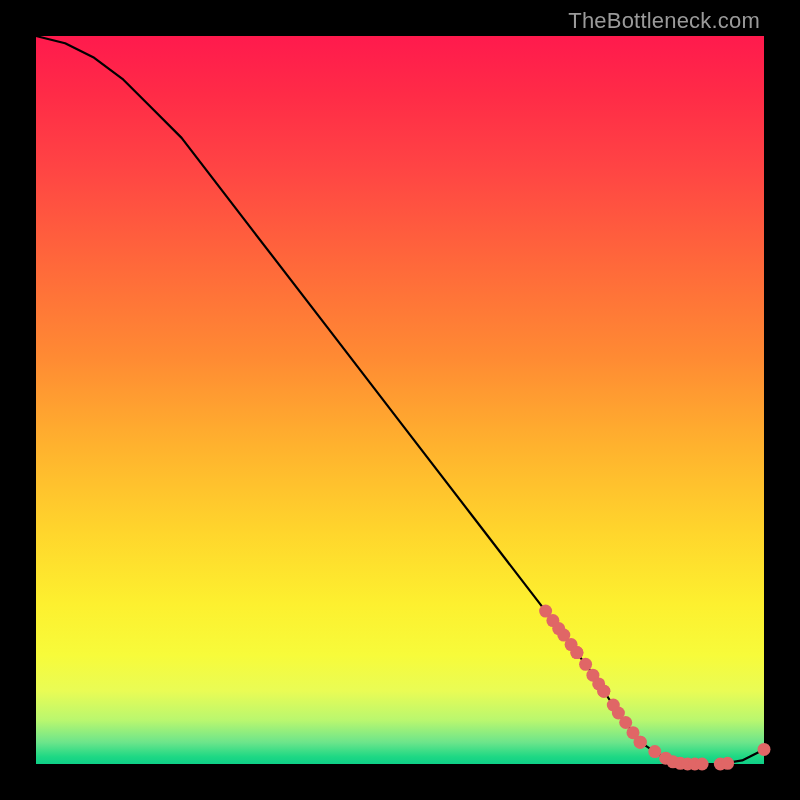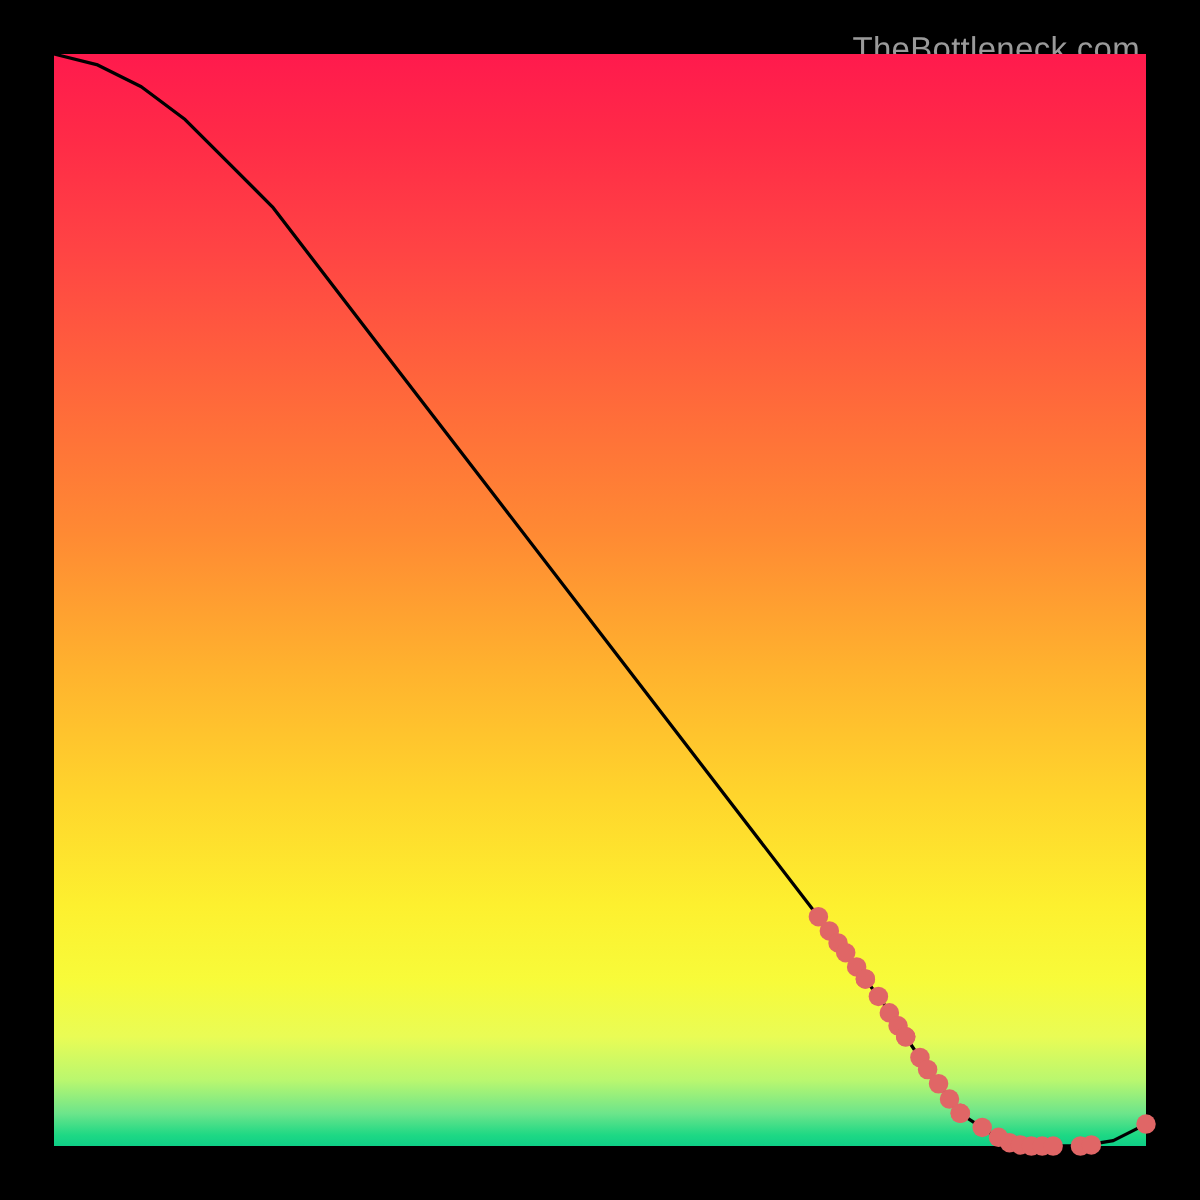--- a/index.html
+++ b/index.html
@@ -37,21 +37,21 @@
       #f7fb3a 85%,
       #e9fc55 90%,
       #b9f76f 94%,
       #6de58b 97%,
       #1ed884 99%,
       #0ecf87 100%
     );
   }
   .watermark {
     position: absolute;
-    top: 20px;
+    top: 8px;
     right: 40px;
     color: #9a9a9a;
     font-size: 22px;
     letter-spacing: 0.2px;
     user-select: none;
   }
   svg.curve {
     position: absolute;
     left: 0;
     top: 0;

